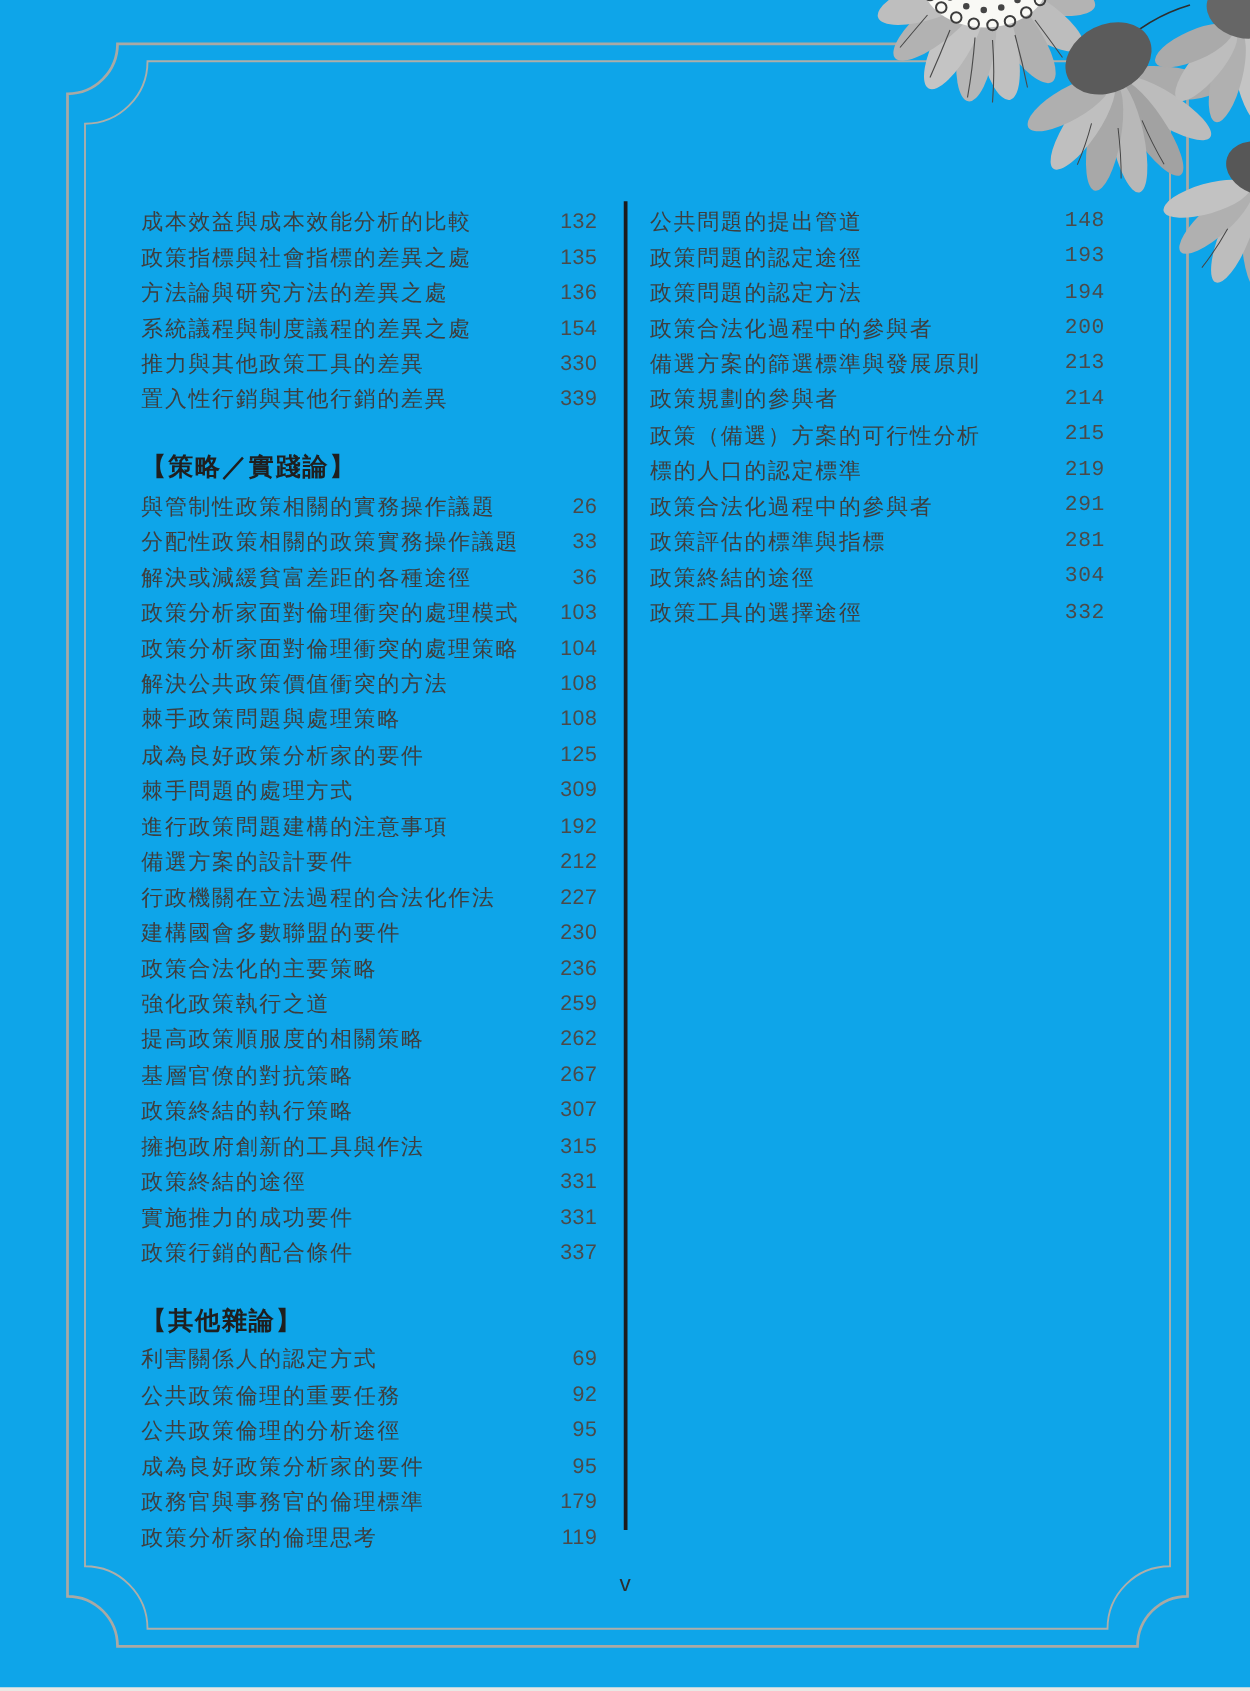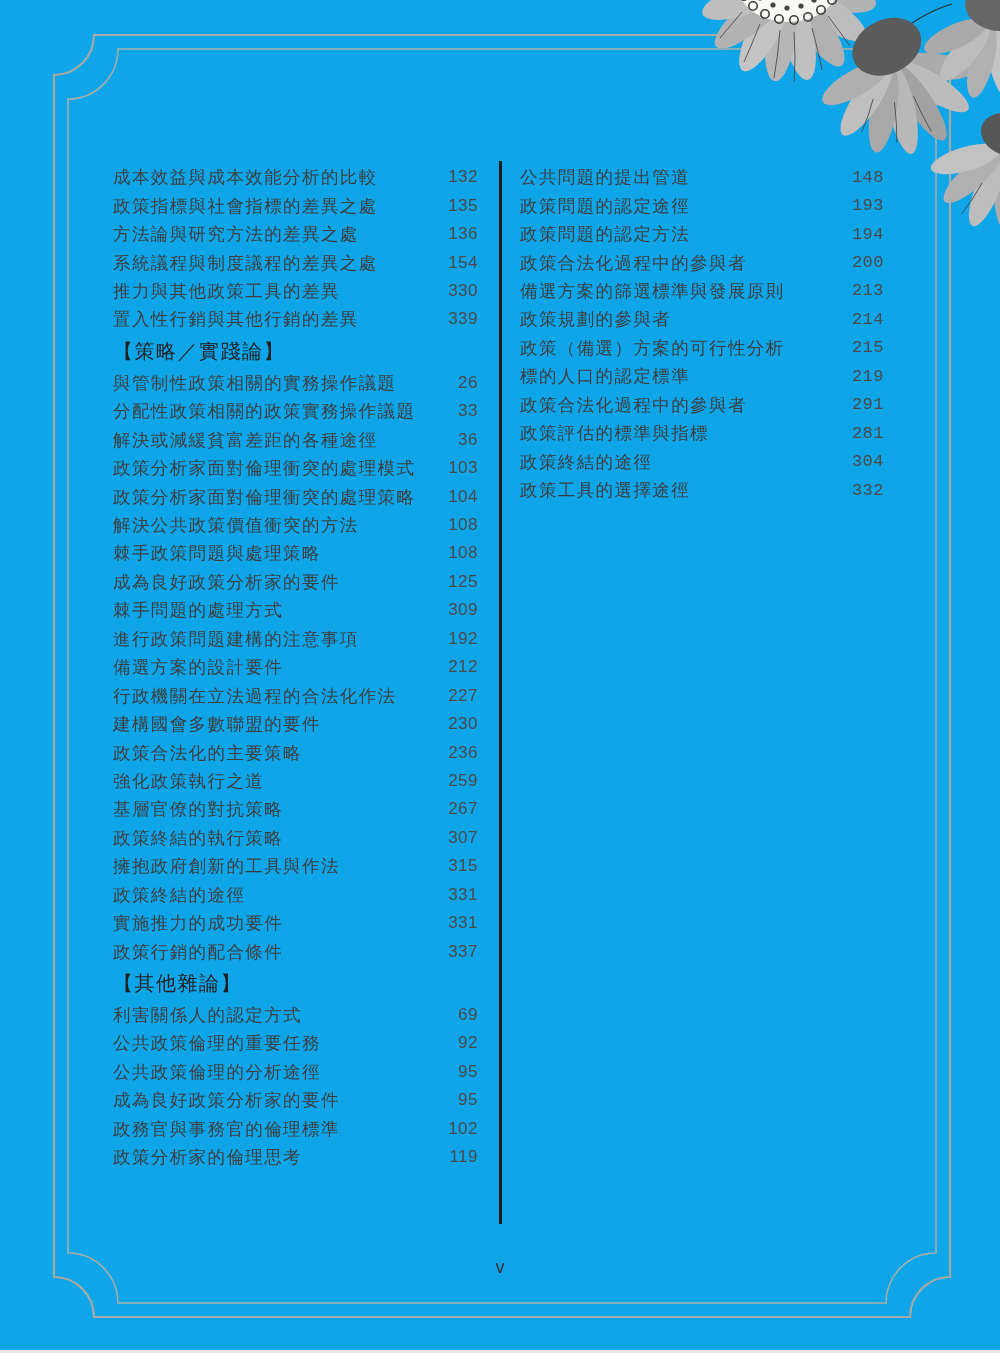--- a/index.html
+++ b/index.html
@@ -22,23 +22,23 @@
   }
   .toc-row {
     height:28.45px;
     display:flex; justify-content:space-between; align-items:center;
   }
   .toc-title {
     font-size:17.5px; color:#3e3e3e; letter-spacing:1.4px; white-space:nowrap;
   }
   .toc-page { font-size:17px; color:#4a4a4a; letter-spacing:0.5px; }
   .section-header {
-    margin-top:3px; margin-bottom:2px; height:30px;
+    margin-top:25px; margin-bottom:2px; height:30px;
     display:flex; align-items:center;
-    font-size:20px; font-weight:normal; color:#1f1f1f; letter-spacing:1.5px;
+    font-size:20px; font-weight:bold; color:#1f1f1f; letter-spacing:1.5px;
   }
   .page-number {
     position:absolute; top:1257px; left:0; width:1000px;
     text-align:center; font-size:18px; color:#2e2e2e;
   }
 </style>
 </head>
 <body>
 
 <div class="page">
@@ -210,20 +210,24 @@
         </div>
         <div class="toc-row">
           <span class="toc-title">政策合法化的主要策略</span>
           <span class="toc-page">236</span>
         </div>
         <div class="toc-row">
           <span class="toc-title">強化政策執行之道</span>
           <span class="toc-page">259</span>
         </div>
         <div class="toc-row">
+          <span class="toc-title">提高政策順服度的相關策略</span>
+          <span class="toc-page">262</span>
+        </div>
+        <div class="toc-row">
           <span class="toc-title">基層官僚的對抗策略</span>
           <span class="toc-page">267</span>
         </div>
         <div class="toc-row">
           <span class="toc-title">政策終結的執行策略</span>
           <span class="toc-page">307</span>
         </div>
         <div class="toc-row">
           <span class="toc-title">擁抱政府創新的工具與作法</span>
           <span class="toc-page">315</span>
@@ -252,21 +256,21 @@
         <div class="toc-row">
           <span class="toc-title">公共政策倫理的分析途徑</span>
           <span class="toc-page">95</span>
         </div>
         <div class="toc-row">
           <span class="toc-title">成為良好政策分析家的要件</span>
           <span class="toc-page">95</span>
         </div>
         <div class="toc-row">
           <span class="toc-title">政務官與事務官的倫理標準</span>
-          <span class="toc-page">102</span>
+          <span class="toc-page">179</span>
         </div>
         <div class="toc-row">
           <span class="toc-title">政策分析家的倫理思考</span>
           <span class="toc-page">119</span>
         </div>
       </div>
     <div class="divider"></div>
     <div class="col col-right">
         <div class="toc-row">
           <span class="toc-title">公共問題的提出管道</span>

